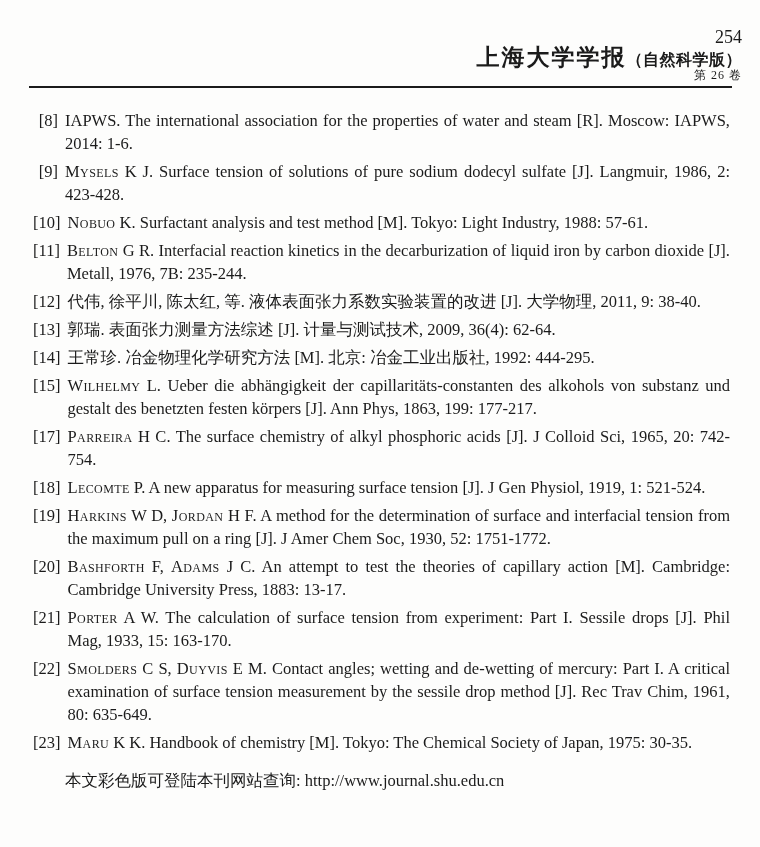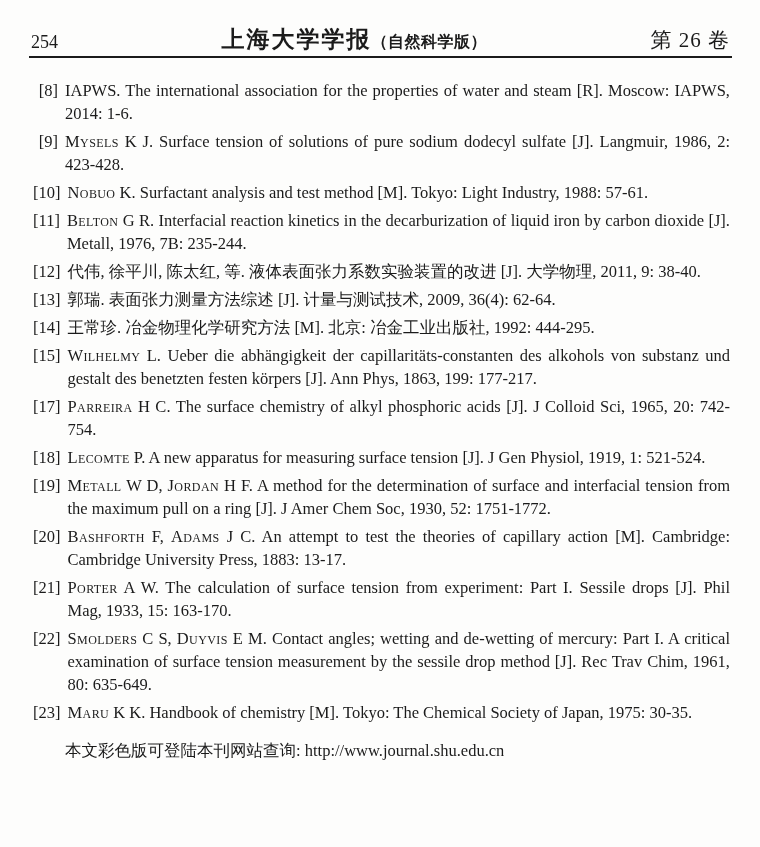--- a/index.html
+++ b/index.html
@@ -12,36 +12,37 @@
     font-family: "Liberation Serif", "DejaVu Serif", serif;
     overflow: hidden;
   }
   .page { width: 760px; height: 847px; position: relative; }
 
   
   .header {
     display: flex;
     justify-content: space-between;
     align-items: flex-end;
-    padding: 28px 30px 3px 31px;
+    padding: 28px 18px 3px 31px;
+    flex-direction: column;
   }
   .page-number { font-size: 18px; line-height: 1; }
   .journal-title { line-height: 1; white-space: nowrap; }
   .journal-title .cal {
     font-size: 23px;
     font-weight: bold;
     letter-spacing: 2px;
   }
   .journal-title .edition {
     font-size: 16px;
     font-weight: bold;
     letter-spacing: 0.5px;
     margin-top: 32px;
   }
-  .volume { font-size: 21px; line-height: 1; letter-spacing: 1px; }
+  .volume { font-size: 12px; line-height: 1; letter-spacing: 1px; }
   .rule {
     border-top: 2px solid #1b1b1b;
     margin: 2px 28px 0 29px;
   }
 
   
   .refs { margin: 21px 30px 0 33px; }
   .ref {
     display: flex;
     font-size: 16.5px;
@@ -115,21 +116,21 @@
       <div class="ref">
         <span class="ref-label">[17]</span>
         <span class="ref-text"><span class="sc">Parreira</span><span> H C. The surface chemistry of alkyl phosphoric acids [J]. J Colloid Sci, 1965, 20: 742-754.</span></span>
       </div>
       <div class="ref">
         <span class="ref-label">[18]</span>
         <span class="ref-text"><span class="sc">Lecomte</span><span> P. A new apparatus for measuring surface tension [J]. J Gen Physiol, 1919, 1: 521-524.</span></span>
       </div>
       <div class="ref">
         <span class="ref-label">[19]</span>
-        <span class="ref-text"><span class="sc">Metall</span><span> W D, </span><span class="sc">Jordan</span><span> H F. A method for the determination of surface and interfacial tension from the maximum pull on a ring [J]. J Amer Chem Soc, 1930, 52: 1751-1772.</span></span>
+        <span class="ref-text"><span class="sc">Harkins</span><span> W D, </span><span class="sc">Jordan</span><span> H F. A method for the determination of surface and interfacial tension from the maximum pull on a ring [J]. J Amer Chem Soc, 1930, 52: 1751-1772.</span></span>
       </div>
       <div class="ref">
         <span class="ref-label">[20]</span>
         <span class="ref-text"><span class="sc">Bashforth</span><span> F, </span><span class="sc">Adams</span><span> J C. An attempt to test the theories of capillary action [M]. Cambridge: Cambridge University Press, 1883: 13-17.</span></span>
       </div>
       <div class="ref">
         <span class="ref-label">[21]</span>
         <span class="ref-text"><span class="sc">Porter</span><span> A W. The calculation of surface tension from experiment: Part I. Sessile drops [J]. Phil Mag, 1933, 15: 163-170.</span></span>
       </div>
       <div class="ref">

